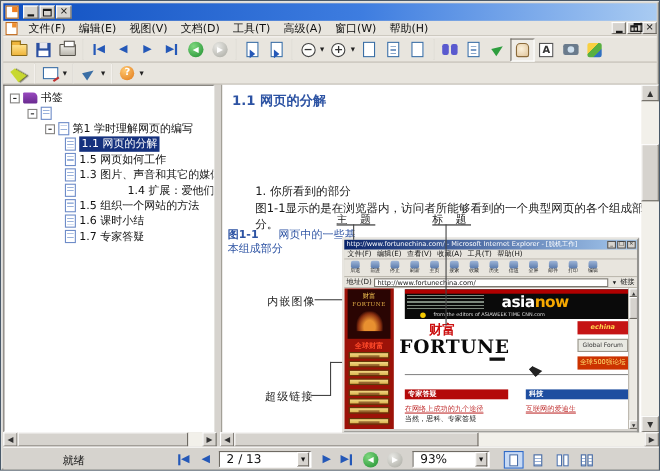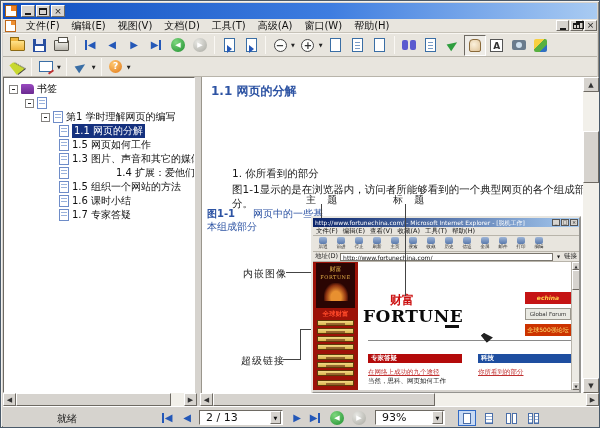--- a/index.html
+++ b/index.html
@@ -90,21 +90,21 @@
   .bm-pg::before { content:""; position:absolute; left:1px; top:2px; right:1px; height:6px;
       background:repeating-linear-gradient(#9AB2DC 0 1px, transparent 1px 3px); }
   .bm-sel { background:#15317E; color:#FFF; padding:0 2px; }
 
   #docarea { position:absolute; left:198px; top:0; width:398px; height:316px; background:#FFF; overflow:hidden;
      border-left:1px solid #9A968C; font-size:10.5px; color:#1A1A1A; }
   #doc-heading { position:absolute; left:9px; top:6px; font-size:12px; font-weight:bold; color:#2D53A3; }
   #para1 { position:absolute; left:8px; top:25px; width:372px; line-height:15px; text-align:justify; text-indent:21px; }
   #step1 { position:absolute; left:30px; top:90px; }
   #para2 { position:absolute; left:30px; top:106px; width:360px; }
-  .callout { position:absolute; font-size:10px; letter-spacing:4px; color:#222; }
+  .callout { position:absolute; font-size:10px; letter-spacing:4px; color:#222;text-decoration:underline; }
   .cline { position:absolute; background:#444; z-index:6; }
   #fig-caption { position:absolute; left:5px; top:130px; width:120px; font-size:10px; color:#2D53A3; line-height:13px; }
   #fig-caption b { margin-right:18px; }
   .label-left { position:absolute; font-size:10px; color:#222; letter-spacing:1px; }
 
   
   #ie { position:absolute; left:109px; top:139px; width:270px; height:178px; background:#D6D3CE;
         border:2px outset #E8E6E0; z-index:2; font-family:"DejaVu Sans",sans-serif; }
   #ie-title { height:9px; background:linear-gradient(90deg,#0A246A,#A6CAF0); color:#FFF; font-size:6px; line-height:9px;
         padding-left:2px; white-space:nowrap; overflow:hidden; display:flex; }
@@ -486,37 +486,45 @@
             <div class="ybtn" style="top:58px;"></div>
             <div class="ybtn" style="top:66px;"></div>
             <div class="ybtn" style="top:74px;"></div>
             <div class="ybtn" style="top:82px;"></div>
             <div class="ybtn" style="top:92px;"></div>
             <div class="ybtn" style="top:100px;"></div>
             <div class="ybtn" style="top:108px;"></div>
             <div class="ybtn" style="top:118px;"></div>
           </div>
 
+          <div id="banner">
+            <div class="strip1"></div>
+            <div class="mid">
+              <div class="news"></div>
+              <div class="asia"><span>asia</span><span class="now">now</span></div>
+            </div>
+            <div class="strip2"><span class="dot"></span><span>from the editors of ASIAWEEK TIME CNN.com</span></div>
+          </div>
 
           <div id="flogo-cn">财富</div>
           <div id="flogo-en">FORTUNE</div>
           <div id="flogo-sub"></div>
 
           <div id="rb1" class="rbanner">echina</div>
           <div id="rb2" class="rbanner">Global Forum</div>
           <div id="rb3" class="rbanner">全球500强论坛</div>
 
           <div id="fdivider"></div>
           <div id="fcursor"></div>
 
           <div id="col1h" class="colhdr">专家答疑</div>
           <div id="col2h" class="colhdr">科技</div>
           <div id="col1l" class="collink">在网络上成功的九个途径</div>
-          <div id="col2l" class="collink">你所看到的部分</div>
-          <div id="col1t" class="coltext">当然，思科、网页如何工作</div>
+          <div id="col2l" class="collink">互联网的爱迪生</div>
+          <div id="col1t" class="coltext">当然，思科、专家答疑</div>
 
           <div id="ie-scroll" style="top:0;">
             <div class="a">▲</div>
             <div class="th"></div>
             <div class="a dn">▼</div>
           </div>
         </div>
       </div>
 
       <div id="vscroll">

